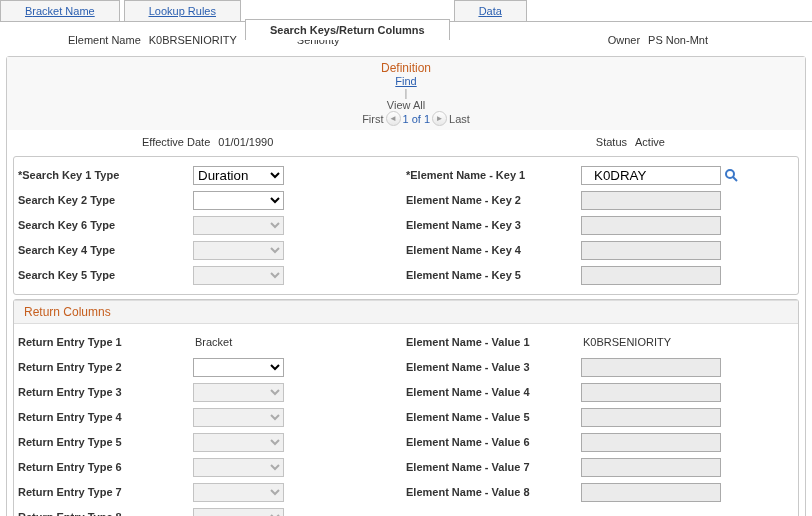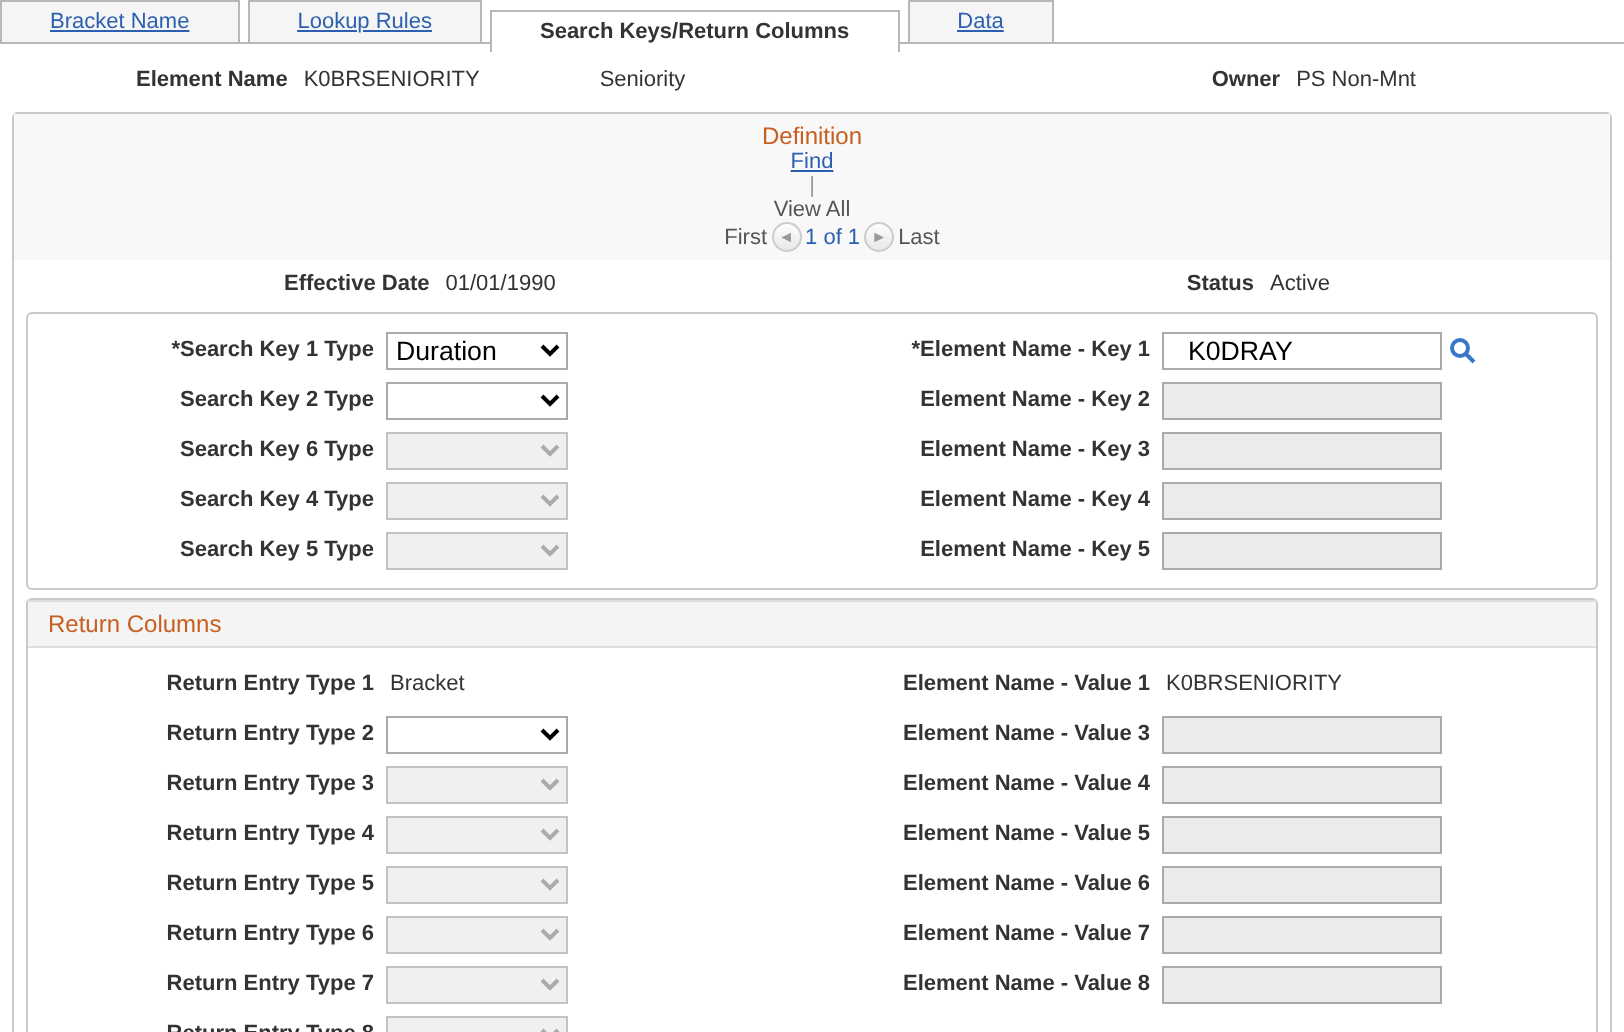--- a/index.html
+++ b/index.html
@@ -25,27 +25,27 @@
     color: #2b5fb0;
     text-decoration: underline;
     cursor: pointer;
   }
   .tab.active {
     background: #fff;
     color: #333;
     text-decoration: none;
     font-weight: bold;
     position: relative;
-    top: 5px;
+    top: 19px;
   }
   .header-row {
     display: flex;
     padding: 6px 8px;
   }
-  .header-label { font-weight: bold; color: #333; }
+  .header-label { font-weight: normal; color: #333; }
   .header-val { color: #333; margin-left: 8px; }
   .section-border {
     border: 1px solid #c9c9c9;
     margin: 4px 6px;
     border-radius: 3px;
   }
   .def-bar {
     display: flex;
     align-items: center;
     padding: 4px 10px;
@@ -79,21 +79,21 @@
     padding: 6px 4px;
   }
   .col { flex: 1; }
   .field-row {
     display: flex;
     align-items: center;
     height: 24px;
     margin-bottom: 1px;
   }
   .lbl {
-    text-align: right;
+    text-align: left;
     padding-right: 6px;
     width: 175px;
     font-weight: bold;
     color: #333;
   }
   select.ctl {
     width: 91px; height: 19px; border: 1px solid #aaa; background:#fff;
   }
   select.ctl[disabled] {
     background: #ebebeb; color:#888;

